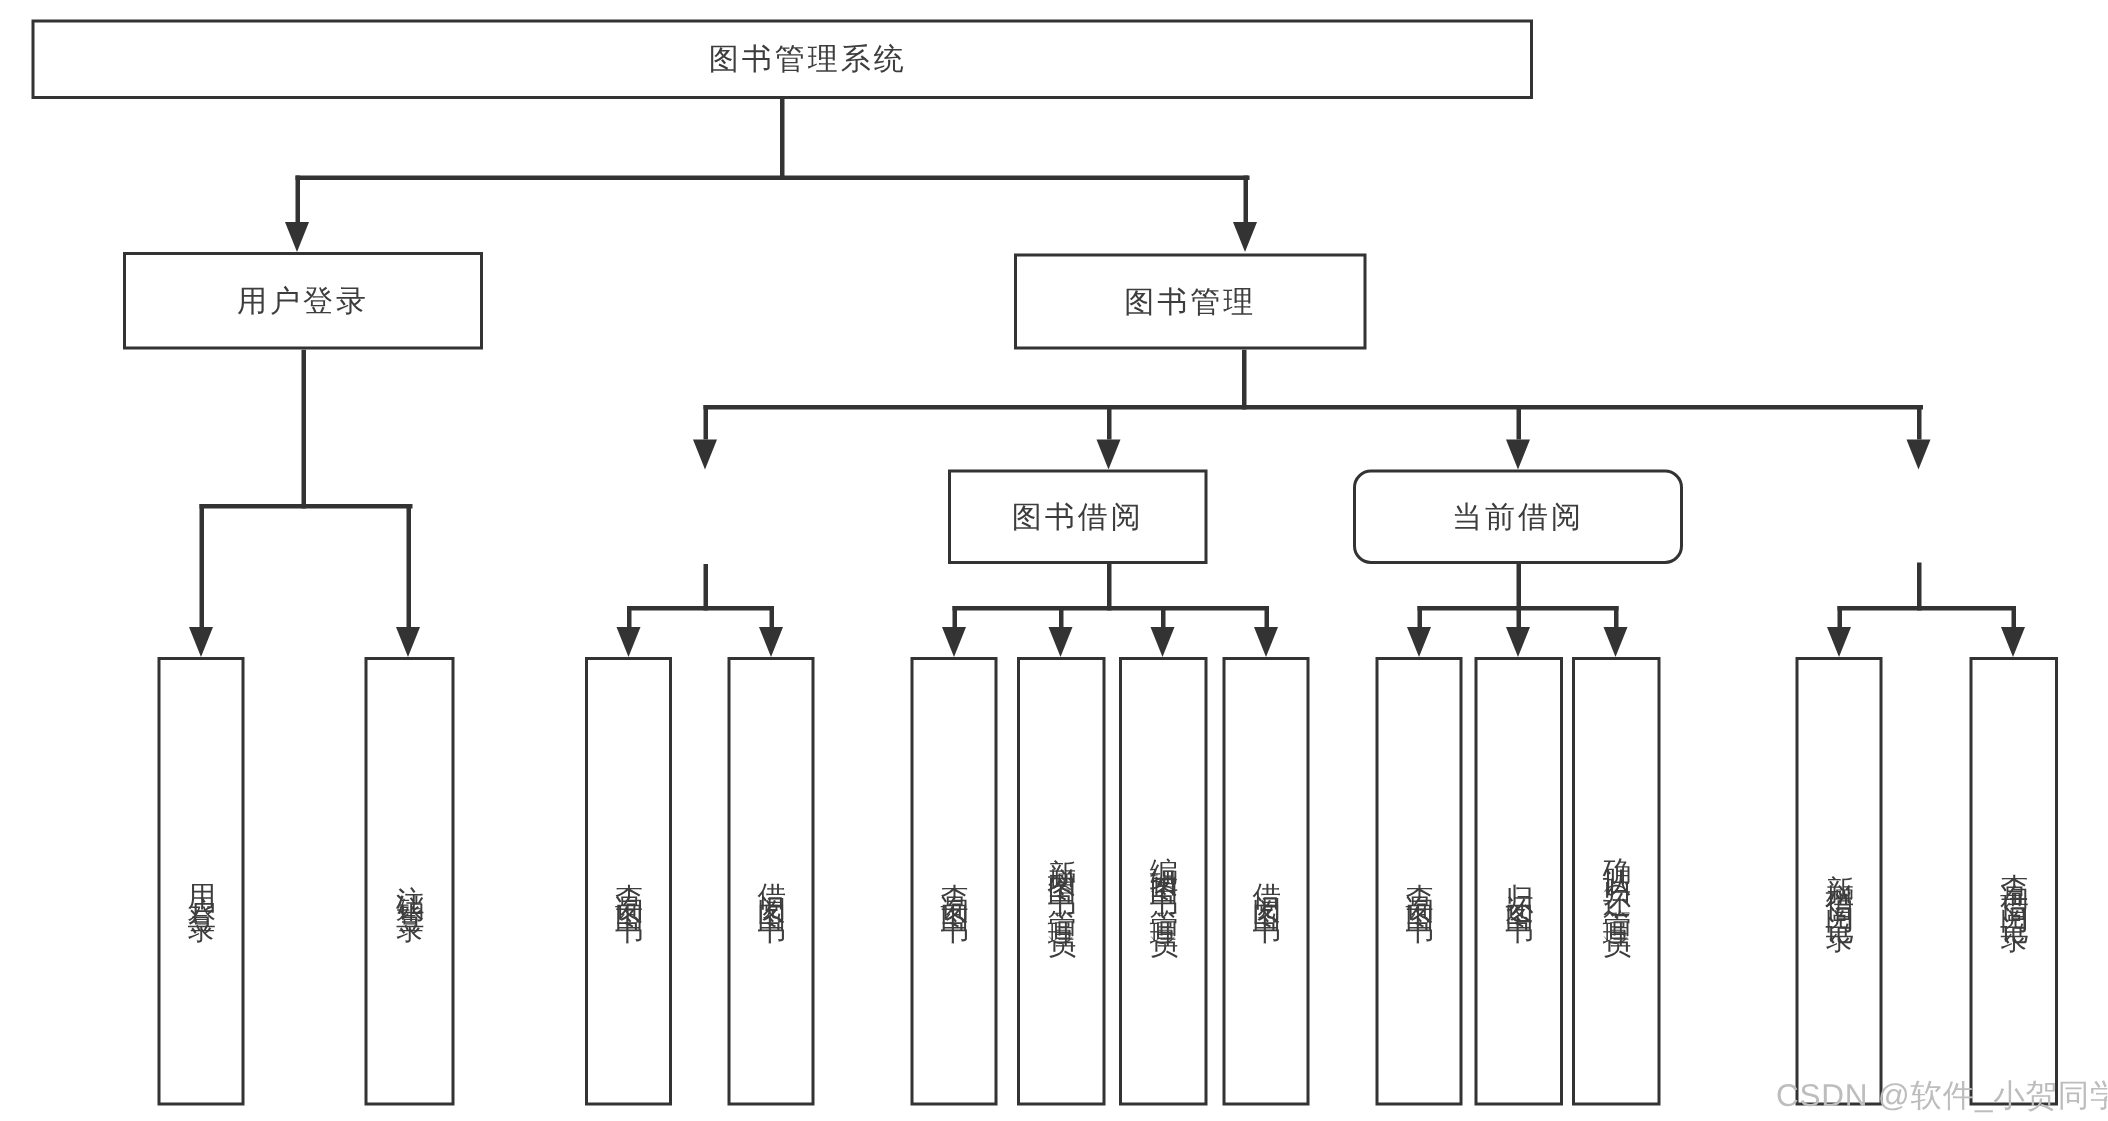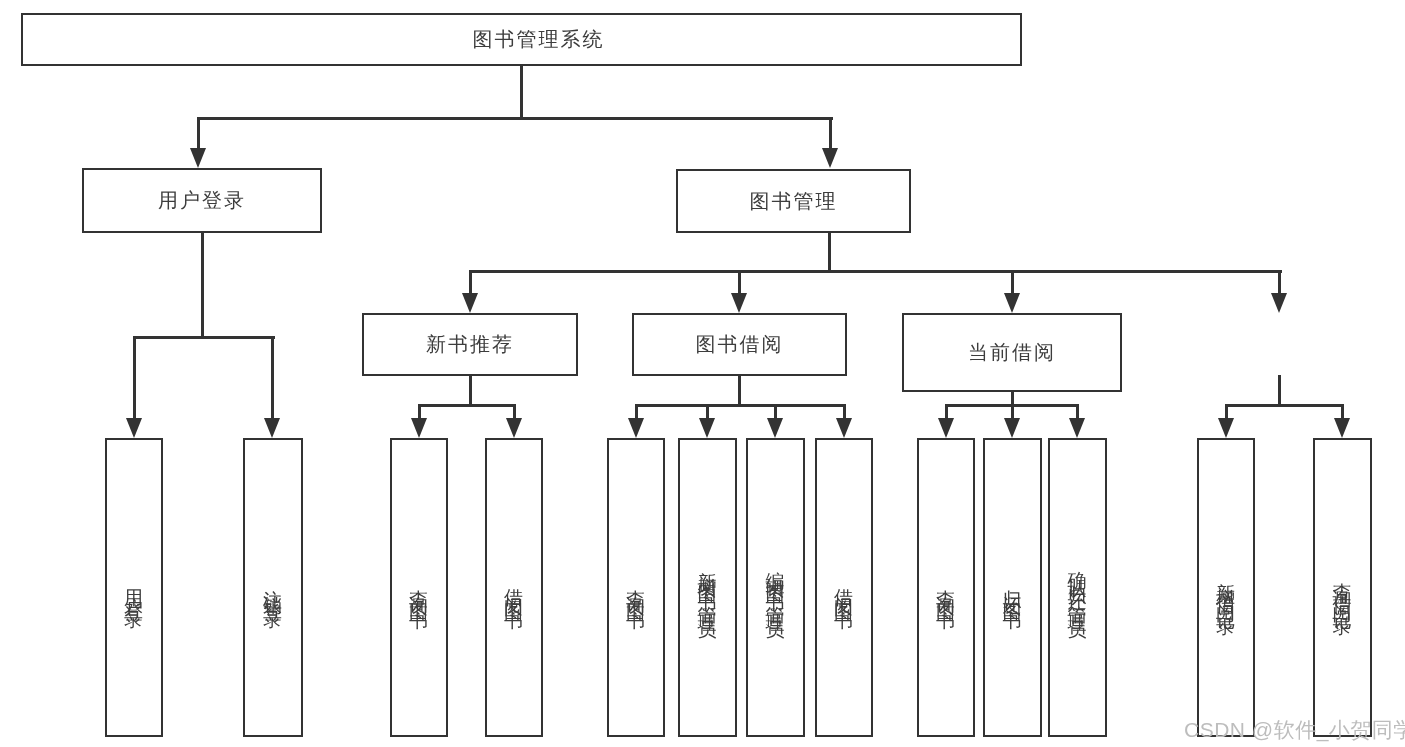--- a/index.html
+++ b/index.html
@@ -35,22 +35,22 @@
     text-orientation: mixed;
     letter-spacing: 7px;
     line-height: 1;
   }
 
   #root-box            { left: 21px;  top: 13px;  width: 1001px; height: 53px; padding-left: 34px; }
   #user-login-box      { left: 82px;  top: 168px; width: 240px;  height: 65px; }
   #book-mgmt-box       { left: 676px; top: 169px; width: 235px;  height: 64px; }
 
   #new-book-box        { left: 362px;  top: 313px; width: 216px; height: 63px; }
-  #book-borrow-box     { left: 632px;  top: 313px; width: 215px; height: 63px; }
-  #current-borrow-box  { left: 902px;  top: 313px; width: 220px; height: 79px; }
+  #book-borrow-box     { left: 632px;  top: 313px; width: 173px; height: 63px; }
+  #current-borrow-box  { left: 902px;  top: 313px; width: 220px; height: 63px; border-radius: 12px; }
   #borrow-records-box  { left: 1172px; top: 313px; width: 214px; height: 62px; }
 
   .leaf { top: 438px; height: 299px; }
   #u1 { left: 105px;  width: 58px; }
   #u2 { left: 243px;  width: 60px; }
   #n1 { left: 390px;  width: 58px; }
   #n2 { left: 485px;  width: 58px; }
   #b1 { left: 607px;  width: 58px; }
   #b2 { left: 678px;  width: 59px; }
   #b3 { left: 746px;  width: 59px; }
@@ -210,21 +210,20 @@
   <div class="hl h7"></div>
   <div class="vl br1-v"></div>
   <div class="ah br1-h"></div>
   <div class="vl br2-v"></div>
   <div class="ah br2-h"></div>
 
   <div class="node h" id="root-box">图书管理系统</div>
   <div class="node h" id="user-login-box">用户登录</div>
   <div class="node h" id="book-mgmt-box">图书管理</div>
 
-  <div class="node h" id="new-book-box">新书推荐</div>
   <div class="node h" id="book-borrow-box">图书借阅</div>
   <div class="node h" id="current-borrow-box">当前借阅</div>
 
   <div class="node v leaf" id="u1">用户登录</div>
   <div class="node v leaf" id="u2">注销登录</div>
 
   <div class="node v leaf" id="n1">查询图书</div>
   <div class="node v leaf" id="n2">借阅图书</div>
 
   <div class="node v leaf" id="b1">查询图书</div>

